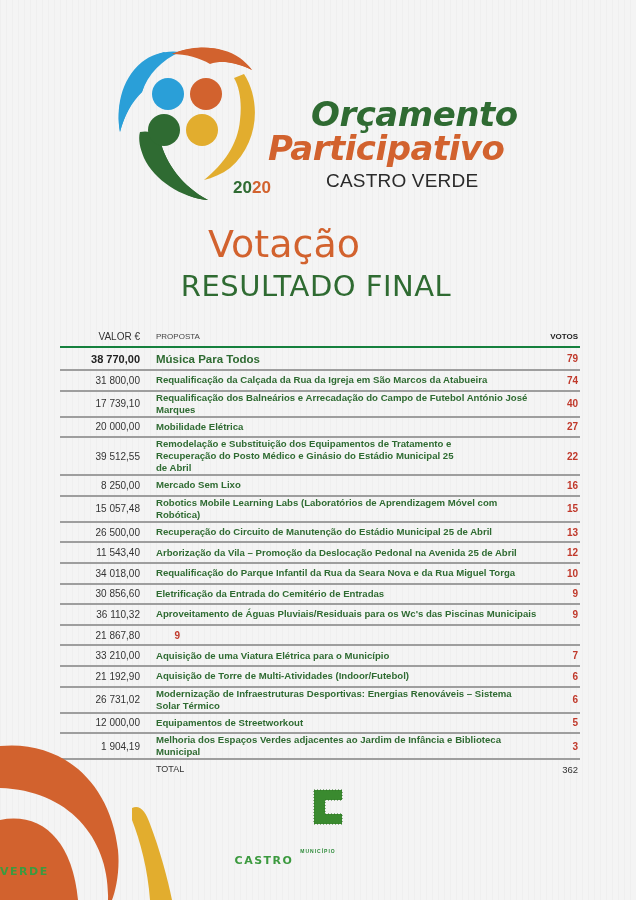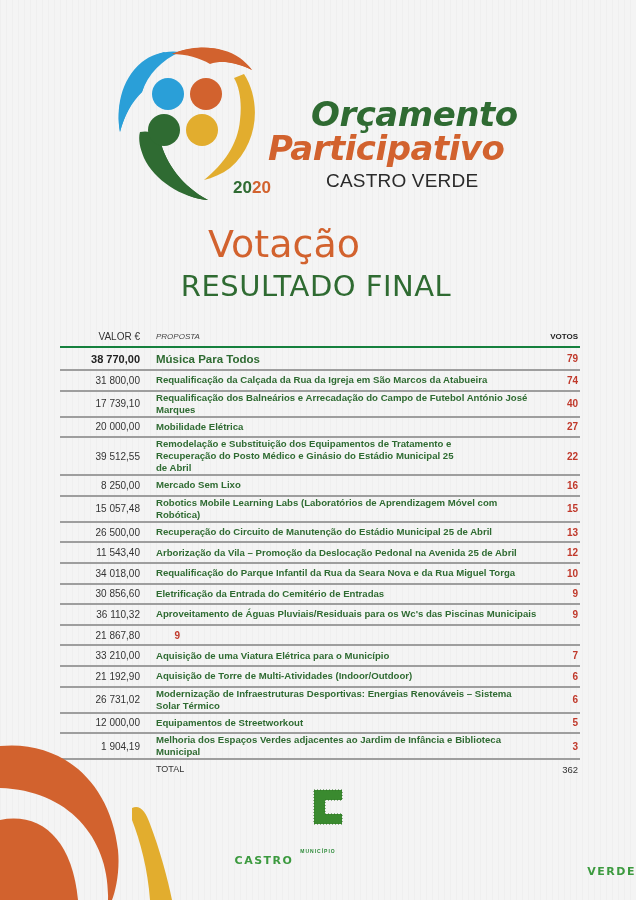--- a/index.html
+++ b/index.html
@@ -48,21 +48,21 @@
 
     
     .corner { position: absolute; left: 0; top: 720px; width: 200px; height: 180px; }
 
     
     .muni-c { position: absolute; left: 312px; top: 786px; width: 32px; height: 42px; }
     .muni-1 { position: absolute; left: 0; width: 636px; text-align: center; top: 848px; font-size: 5px;
       color: #2e8b3a; font-weight: bold; letter-spacing: 1px; }
     .muni-2 { position: absolute; left: 0; width: 528px; text-align: center; top: 855px; font-size: 11px;
       color: #3c9a3f; font-weight: bold; letter-spacing: 1.5px; line-height: 11px; font-family: "DejaVu Sans", sans-serif; }
-    .muni-3 { position: absolute; left: 0; width: 636px; text-align: right; top: 866px; font-size: 11px;
+    .muni-3 { position: absolute; left: 0; width: 636px; text-align: left; top: 866px; font-size: 11px;
       color: #3c9a3f; font-weight: bold; letter-spacing: 1.5px; line-height: 11px; font-family: "DejaVu Sans", sans-serif; }
   </style>
 </head>
 <body>
 
 <div class="page">
 
   <svg class="logo-mark" viewBox="0 0 150 160">
 
     <path d="M52,12 C20,22 2,55 8,92 C12,78 18,62 30,52 C35,36 44,22 58,16 Z" fill="#2a9fd8"></path>
@@ -88,21 +88,21 @@
   <div class="title-1">Orçamento</div>
   <div class="title-2">Participativo</div>
   <div class="title-3">CASTRO VERDE</div>
 
   <div class="votacao">Votação</div>
   <div class="resultado">RESULTADO FINAL</div>
 
   <div class="table">
     <div class="thead">
       <div class="c-val">VALOR €</div>
-      <div class="c-prop" style="font-weight:normal;color:#444;font-size:8px;font-style:italic;">PROPOSTA</div>
+      <div class="c-prop" style="font-weight:normal;color:#444;font-size:8px;">PROPOSTA</div>
       <div class="c-vot" style="color:#222;font-size:8px;">VOTOS</div>
     </div>
 
     <div class="row first">
       <div class="c-val">38 770,00</div>
       <div class="c-prop">Música Para Todos</div>
       <div class="c-vot">79</div>
     </div>
     <div class="row">
       <div class="c-val">31 800,00</div>
@@ -163,21 +163,21 @@
       <div class="c-val">21 867,80</div>
       <div class="c-vot">9</div>
     </div>
     <div class="row">
       <div class="c-val">33 210,00</div>
       <div class="c-prop">Aquisição de uma Viatura Elétrica para o Município</div>
       <div class="c-vot">7</div>
     </div>
     <div class="row">
       <div class="c-val">21 192,90</div>
-      <div class="c-prop">Aquisição de Torre de Multi-Atividades (Indoor/Outdoor)</div>
+      <div class="c-prop">Aquisição de Torre de Multi-Atividades (Indoor/Futebol)</div>
       <div class="c-vot">6</div>
     </div>
     <div class="row">
       <div class="c-val">26 731,02</div>
       <div class="c-prop">Modernização de Infraestruturas Desportivas: Energias Renováveis – Sistema Solar Térmico</div>
       <div class="c-vot">6</div>
     </div>
     <div class="row">
       <div class="c-val">12 000,00</div>
       <div class="c-prop">Equipamentos de Streetworkout</div>

